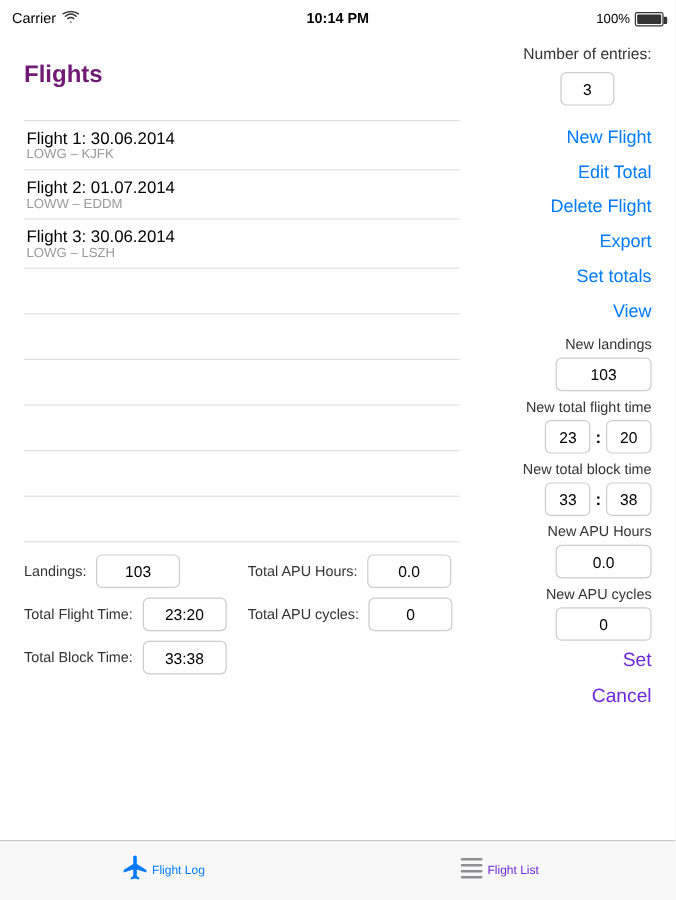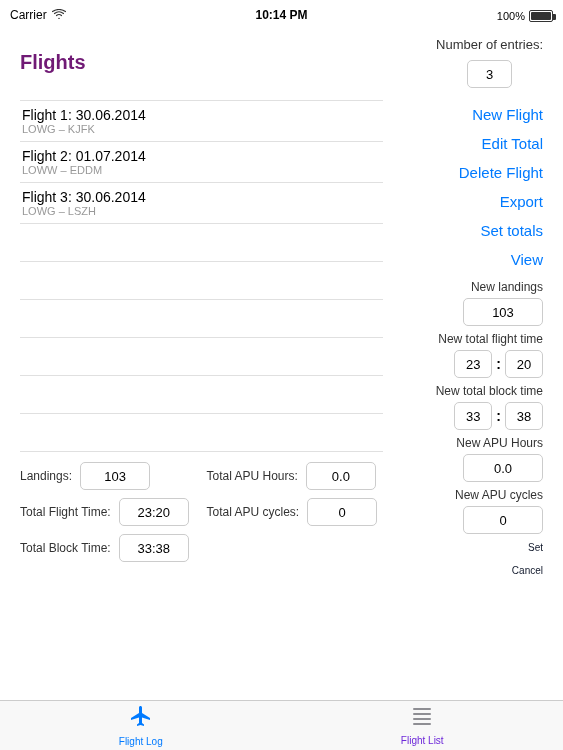--- a/index.html
+++ b/index.html
@@ -190,42 +190,42 @@
       font-size: 13px;
       text-align: center;
       background: white;
       width: 38px;
     }
     .time-sep { font-size: 14px; font-weight: 600; }
 
     .set-btn {
       background: none;
       border: none;
-      color: #0f172a;
-      font-size: 10px;
+      color: #6d28d9;
+      font-size: 16px;
       cursor: pointer;
       padding: 4px 0;
       text-align: right;
       width: 100%;
       margin-top: 4px;
     }
 
     
     .tab-bar {
       height: 50px;
       background: #f8f8f8;
       border-top: 1px solid #ccc;
       display: flex;
       align-items: center;
       justify-content: space-around;
       flex-shrink: 0;
     }
     .tab-item {
       display: flex;
-      flex-direction: column;
+      flex-direction: row;
       align-items: center;
       gap: 2px;
       cursor: pointer;
       width: 80px;
     }
     .tab-icon { font-size: 22px; }
     .tab-label { font-size: 10px; }
     .tab-active { color: #007aff; }
     .tab-inactive { color: #6d28d9; text-align: center; }
   </style>

